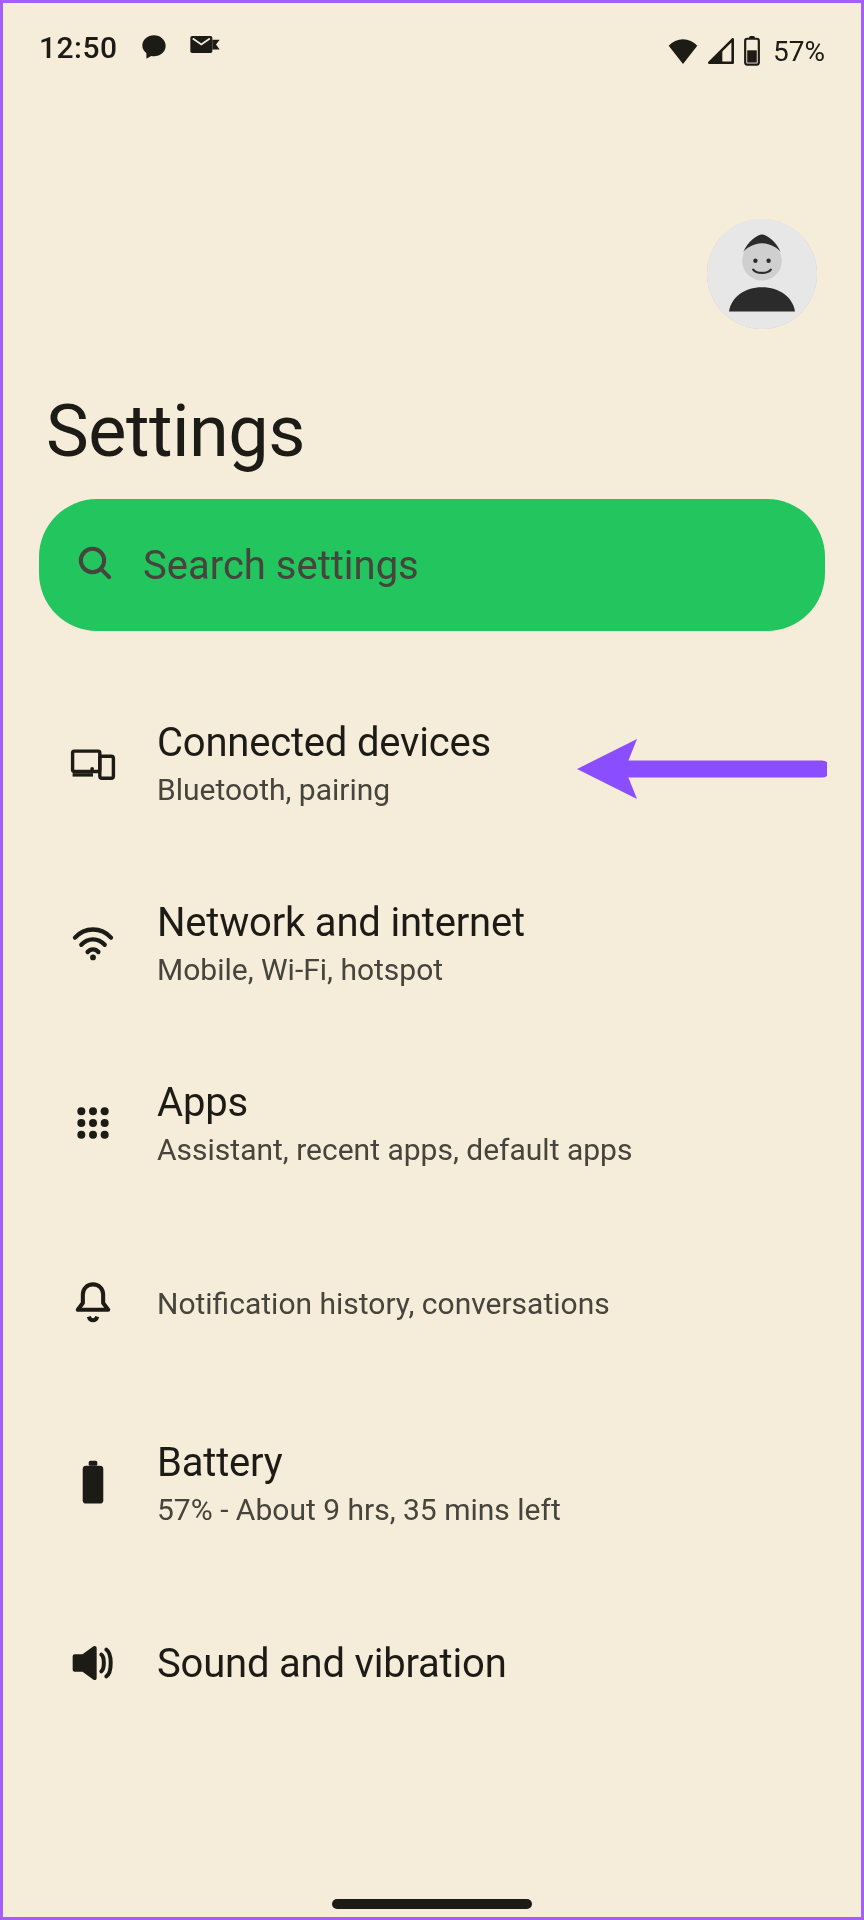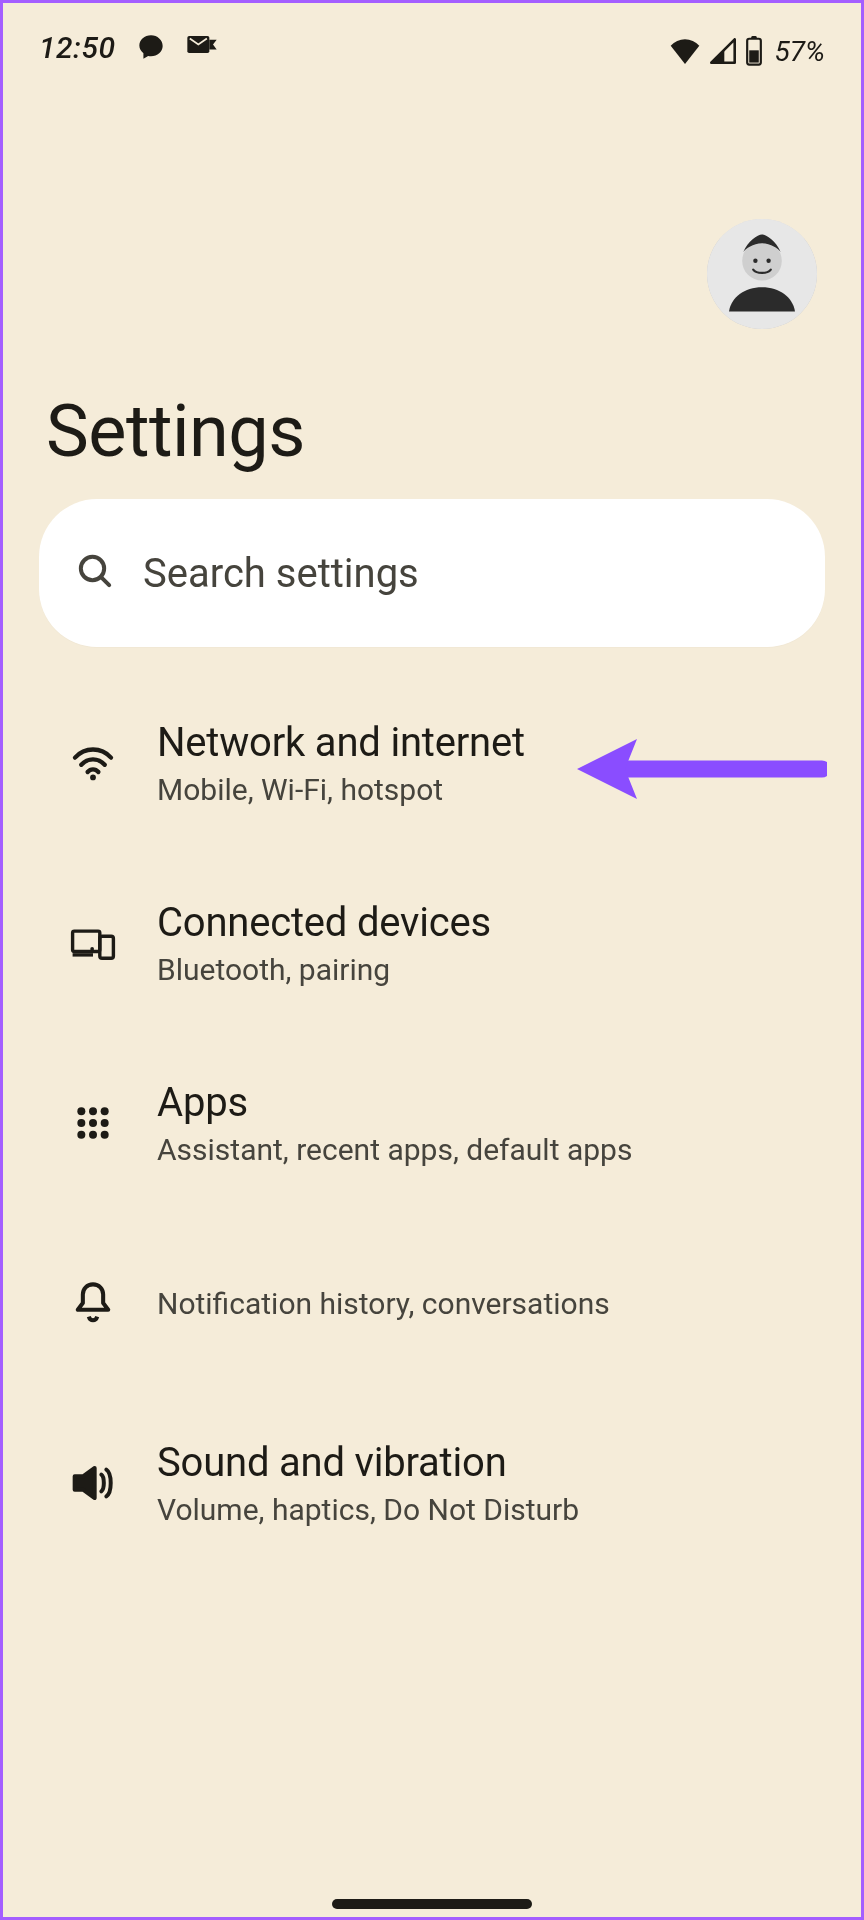--- a/index.html
+++ b/index.html
@@ -16,21 +16,20 @@
       position: relative;
     }
 
     
     .status-bar {
       display: flex;
       justify-content: space-between;
       align-items: center;
       padding: 12px 36px 0 36px;
       height: 64px;
-      font-style: italic;
     }
     .status-left { display: flex; align-items: center; gap: 22px; }
     .status-right { display: flex; align-items: center; gap: 8px; margin-top: 8px; }
     .status-time { font-size: 30px; font-weight: 500; color: #1d1b16; letter-spacing: 0.5px; }
     .status-icon { color: #1d1b16; display:inline-flex; align-items:center; justify-content:center; }
     .battery-pct { font-size: 28px; font-weight: 400; color: #1d1b16; margin-left: 4px; }
 
     
     .avatar {
       position: absolute;
@@ -53,25 +52,25 @@
       font-weight: 400;
       letter-spacing: -0.5px;
     }
 
     
     .search-bar {
       position: absolute;
       top: 496px;
       left: 36px; right: 36px;
       height: 116px;
-      background: #ffffff;
+      background: #22c55e;
       border-radius: 58px;
       display: flex;
       align-items: center;
-      padding: 16px 36px;
+      padding: 8px 36px;
       gap: 28px;
       box-shadow: 0 1px 1px rgba(0,0,0,0.02);
     }
     .search-icon { color: #46443d; }
     .search-placeholder {
       font-size: 40px;
       color: #46443d;
       font-weight: 400;
     }
 
@@ -188,45 +187,45 @@
         <line x1="20.5" y1="20.5" x2="15.5" y2="15.5" stroke-linecap="round"></line>
       </svg>
   </span>
   <span class="search-placeholder">Search settings</span>
 </div>
 
 <div class="settings-list">
 
   <div class="setting-item">
     <span class="setting-icon-wrap">
+      <svg width="46" height="34" viewBox="0 0 26 20" fill="none" stroke="currentColor" stroke-width="2">
+          <rect x="1" y="3" width="16" height="12" rx="1"></rect>
+          <path d="M1 17h12"></path>
+          <rect x="17" y="6" width="8" height="13" rx="1.3"></rect>
+          <circle cx="12.5" cy="13.5" r="1.1" fill="currentColor" stroke="none"></circle>
+        </svg>
+    </span>
+    <div class="setting-text">
+      <span class="setting-title">Connected devices</span>
+      <span class="setting-sub">Bluetooth, pairing</span>
+    </div>
+  </div>
+
+  <div class="setting-item">
+    <span class="setting-icon-wrap">
       <svg width="44" height="36" viewBox="0 0 24 20" fill="none" stroke="currentColor" stroke-width="2.4" stroke-linecap="round">
           <path d="M2 7c5.5-6 14.5-6 20 0"></path>
           <path d="M5.5 11c3.6-4 9.4-4 13 0"></path>
           <path d="M9 15c1.7-2 4.3-2 6 0"></path>
           <circle cx="12" cy="18" r="1.6" fill="currentColor" stroke="none"></circle>
         </svg>
     </span>
     <div class="setting-text">
       <span class="setting-title">Network and internet</span>
       <span class="setting-sub">Mobile, Wi-Fi, hotspot</span>
-    </div>
-  </div>
-
-  <div class="setting-item">
-    <span class="setting-icon-wrap">
-      <svg width="46" height="34" viewBox="0 0 26 20" fill="none" stroke="currentColor" stroke-width="2">
-          <rect x="1" y="3" width="16" height="12" rx="1"></rect>
-          <path d="M1 17h12"></path>
-          <rect x="17" y="6" width="8" height="13" rx="1.3"></rect>
-          <circle cx="12.5" cy="13.5" r="1.1" fill="currentColor" stroke="none"></circle>
-        </svg>
-    </span>
-    <div class="setting-text">
-      <span class="setting-title">Connected devices</span>
-      <span class="setting-sub">Bluetooth, pairing</span>
     </div>
   </div>
 
   <div class="setting-item">
     <span class="setting-icon-wrap">
       <svg width="40" height="40" viewBox="0 0 24 24" fill="currentColor">
           <circle cx="5" cy="5" r="2.4"></circle>
           <circle cx="12" cy="5" r="2.4"></circle>
           <circle cx="19" cy="5" r="2.4"></circle>
           <circle cx="5" cy="12" r="2.4"></circle>
@@ -248,33 +247,44 @@
       <svg width="38" height="44" viewBox="0 0 22 26" fill="none" stroke="currentColor" stroke-width="2.4" stroke-linejoin="round">
           <path d="M11 2c-3.6 0-6 2.6-6 6v5l-3 4h18l-3-4V8c0-3.4-2.4-6-6-6z"></path>
           <path d="M8.5 21c.4 1.3 1.4 2.2 2.5 2.2s2.1-.9 2.5-2.2"></path>
         </svg>
     </span>
     <div class="setting-text">
       <span class="setting-sub">Notification history, conversations</span>
     </div>
   </div>
 
+  <div class="setting-item">
+    <span class="setting-icon-wrap">
+      <svg width="24" height="46" viewBox="0 0 14 26" fill="currentColor">
+          <rect x="4.5" y="0" width="5" height="3" rx="1"></rect>
+          <rect x="1" y="3" width="12" height="22" rx="2"></rect>
+        </svg>
+    </span>
+    <div class="setting-text">
+      <span class="setting-title">Battery</span>
+      <span class="setting-sub">57% - About 9 hrs, 35 mins left</span>
+    </div>
+  </div>
 
 
   <div class="setting-item">
     <span class="setting-icon-wrap">
       <svg width="44" height="40" viewBox="0 0 26 24" fill="none" stroke="currentColor" stroke-width="2.4" stroke-linejoin="round">
           <path d="M2 8v8h5l7 5V3l-7 5H2z" fill="currentColor"></path>
           <path d="M18 7c2 1.4 2 8.6 0 10" stroke-linecap="round"></path>
           <path d="M21 4c3.5 2.3 3.5 13.7 0 16" stroke-linecap="round"></path>
         </svg>
     </span>
     <div class="setting-text">
       <span class="setting-title">Sound and vibration</span>
-      <span class="setting-sub">Volume, haptics, Do Not Disturb</span>
     </div>
   </div>
 
 </div>
 
 <div class="arrow-annotation">
   <svg width="260" height="70" viewBox="0 0 260 70">
     <path d="M255 35 L55 35" stroke="#8a4dff" stroke-width="17" stroke-linecap="round"></path>
     <path d="M10 35 L70 5 L58 35 L70 65 Z" fill="#8a4dff"></path>
   </svg>

